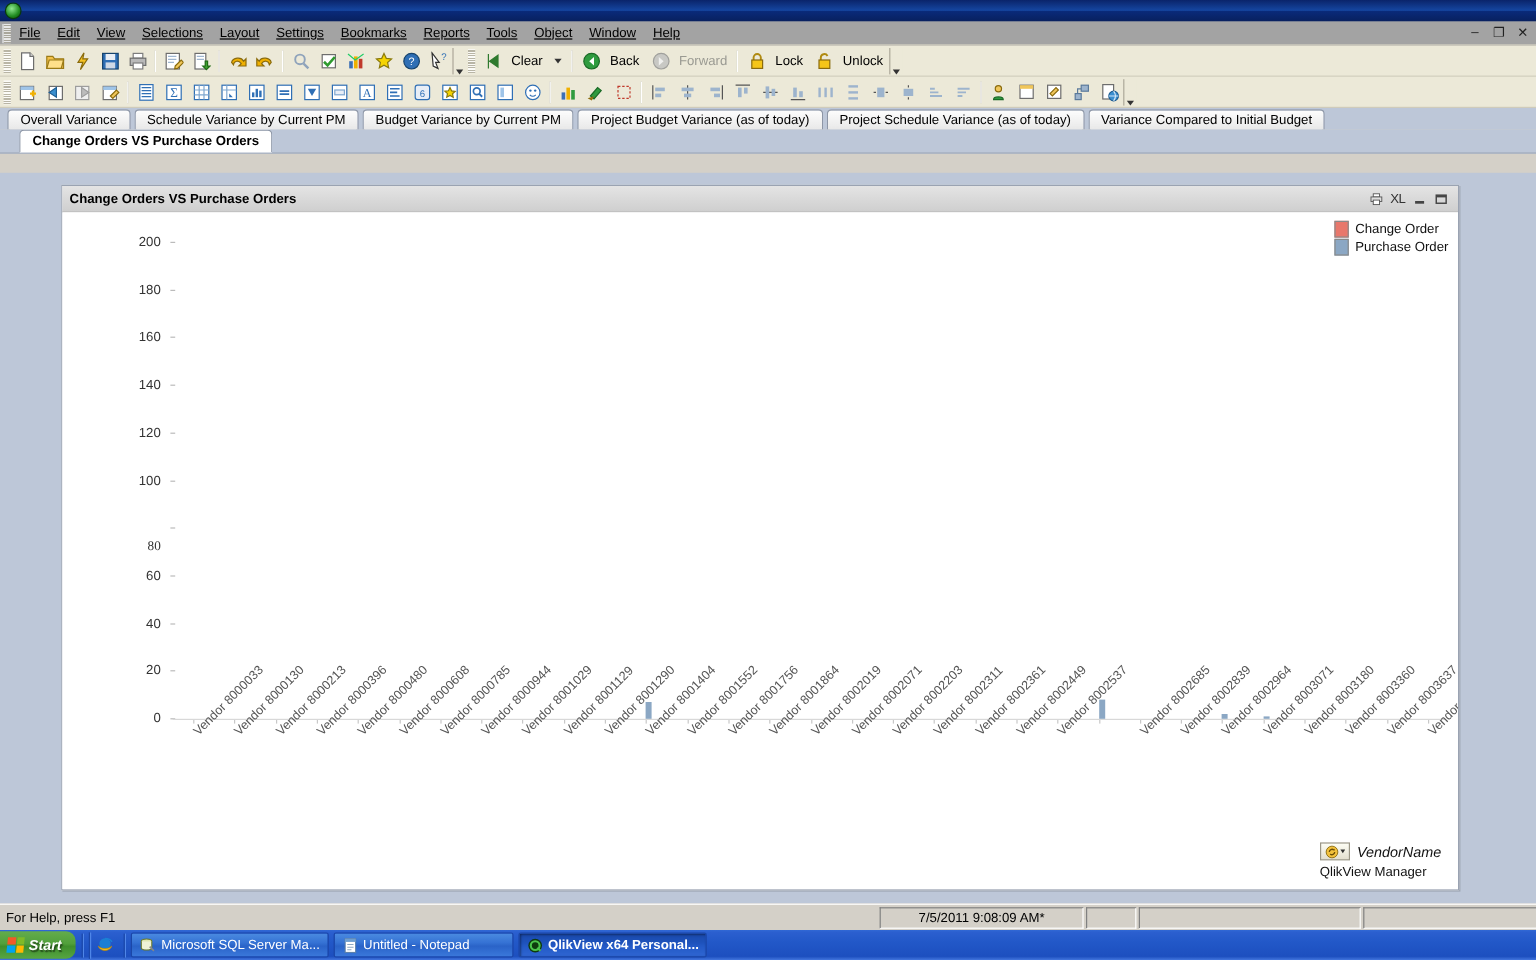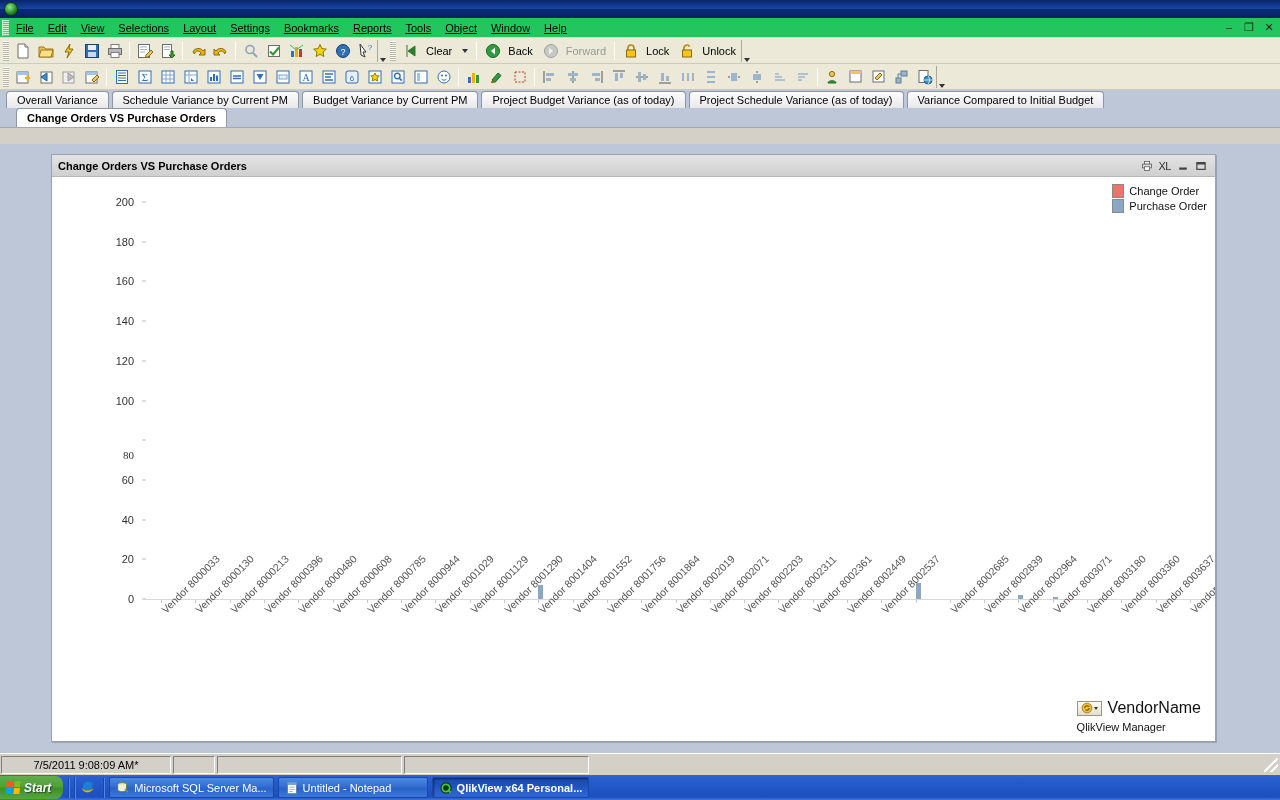--- a/index.html
+++ b/index.html
@@ -30,21 +30,21 @@
     flex: 0 0 auto;
   }
   .titlebar .tb-title {
     font-weight: bold; font-size: 11px;
     white-space: nowrap; letter-spacing: 0.1px;
   }
 
   
   .menubar {
     height: 20px;
-    background: #22c55e;
+    background: #a3a3a3;
     display: flex; align-items: center;
     border-bottom: 1px solid #d8d4c4;
     position: relative;
   }
   .menu-grip {
     width: 7px; height: 16px; margin-left: 2px;
     background: repeating-linear-gradient(to bottom, #fff 0 1px, #aca899 1px 2px);
     border-left: 1px solid #fff;
     opacity: .75;
   }
@@ -199,21 +199,21 @@
     display: flex; flex-direction: column; align-items: flex-start;
   }
   .cyclic-row { display: flex; align-items: center; gap: 6px; }
   .cyclic-btn {
     width: 25px; height: 15px;
     background: linear-gradient(to bottom,#fdfdf4,#e3dfcf);
     border: 1px solid #9a9686;
     display: flex; align-items: center; justify-content: center; gap: 1px;
     cursor: default;
   }
-  .cyclic-label { font-size: 16px; color: #111; }
+  .cyclic-label { font-size: 12px; color: #111; font-style: italic; }
   .cyclic-sub { font-size: 11px; color: #111; margin-top: 4px; }
 
   
   .statusbar {
     position: absolute; left: 0; right: 0; bottom: 25px; height: 22px;
     background: #d4d0c8;
     border-top: 1px solid #fff;
     display: flex; align-items: center;
   }
   .sb-pane {
@@ -896,20 +896,21 @@
             <span class="cyclic-label">VendorName</span>
           </div>
           <div class="cyclic-sub">QlikView Manager</div>
         </div>
 
       </div>
     </div>
   </div>
 
   <div class="statusbar">
+    <div class="sb-pane sb-help">For Help, press F1</div>
     <div class="sb-pane sb-sunken sb-date">7/5/2011 9:08:09 AM*</div>
     <div class="sb-pane sb-sunken sb-small"></div>
     <div class="sb-pane sb-sunken sb-mid"></div>
     <div class="sb-pane sb-sunken sb-mid"></div>
     <div class="sb-grip"></div>
   </div>
 
   <div class="taskbar">
     <div class="start-btn">
       <span class="win-flag">

